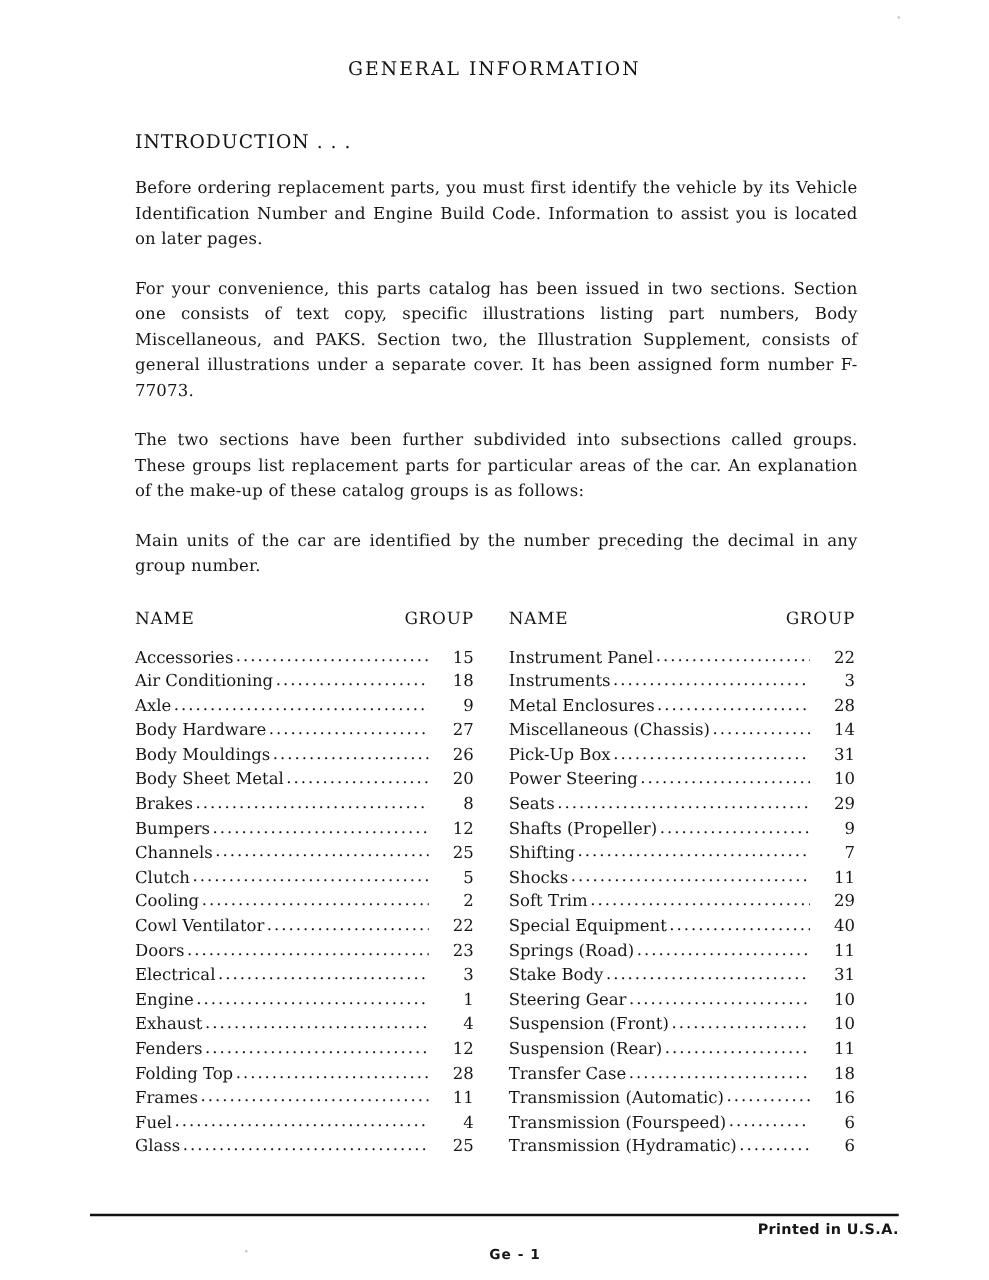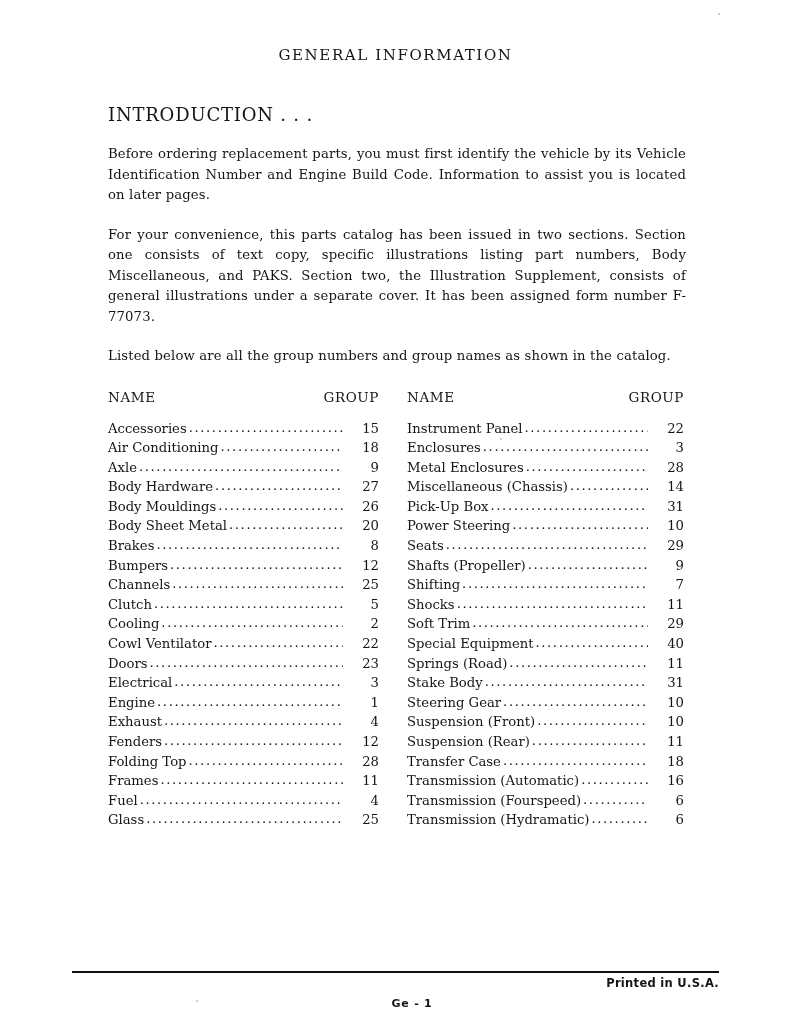--- a/index.html
+++ b/index.html
@@ -28,21 +28,21 @@
     font-size: 15px;
     letter-spacing: 1.6px;
     margin-top: 46px;
     font-family: "DejaVu Serif", serif;
   }
   .content {
     margin: 0 105px 0 108px;
   }
   .section-heading {
     margin-top: 40px;
-    font-size: 18px;
+    font-size: 15px;
     letter-spacing: 0.8px;
   }
   p.para {
     font-size: 13.2px;
     line-height: 20.5px;
     margin: 19px 0 0 0;
     text-align: justify;
     letter-spacing: 0.15px;
   }
   p.para.first { margin-top: 23px; }
@@ -139,21 +139,22 @@
   <div class="speck" style="left:196px; top:1000px;"></div>
 
   <div class="page-title">GENERAL  INFORMATION</div>
 
   <div class="content">
 
     <div class="section-heading">INTRODUCTION . . .</div>
 
     <p class="para">Before ordering replacement parts, you must first identify the vehicle by its Vehicle Identification Number and Engine Build Code. Information to assist you is located on later pages.</p>
     <p class="para">For your convenience, this parts catalog has been issued in two sections. Section one consists of text copy, specific illustrations listing part numbers, Body Miscellaneous, and PAKS. Section two, the Illustration Supplement, consists of general illustrations under a separate cover. It has been assigned form number F-77073.</p>
-    <p class="para">Listed below are all the group numbers and group names as shown in the catalog.</p>
+    <p class="para">The two sections have been further subdivided into subsections called groups. These groups list replacement parts for particular areas of the car. An explanation of the make-up of these catalog groups is as follows:</p>
+    <p class="para">Main units of the car are identified by the number preceding the decimal in any group number.</p>
 
     <div class="lists">
 
       <div class="list-col left">
         <div class="col-head">
           <span class="nm">NAME</span>
           <span class="grp">GROUP</span>
         </div>
         <div id="left-entries">
             <div class="entry">
@@ -269,21 +270,21 @@
           <span class="nm">NAME</span>
           <span class="grp">GROUP</span>
         </div>
         <div id="right-entries">
             <div class="entry">
               <span class="nm">Instrument Panel</span>
               <span class="dots">............................................................</span>
               <span class="num">22</span>
             </div>
             <div class="entry">
-              <span class="nm">Enclosures</span>
+              <span class="nm">Instruments</span>
               <span class="dots">............................................................</span>
               <span class="num">3</span>
             </div>
             <div class="entry">
               <span class="nm">Metal Enclosures</span>
               <span class="dots">............................................................</span>
               <span class="num">28</span>
             </div>
             <div class="entry">
               <span class="nm">Miscellaneous (Chassis)</span>

